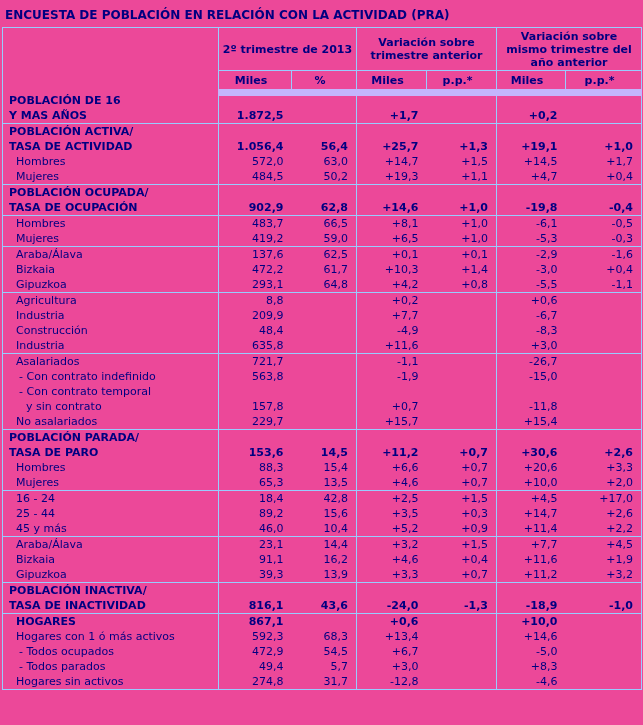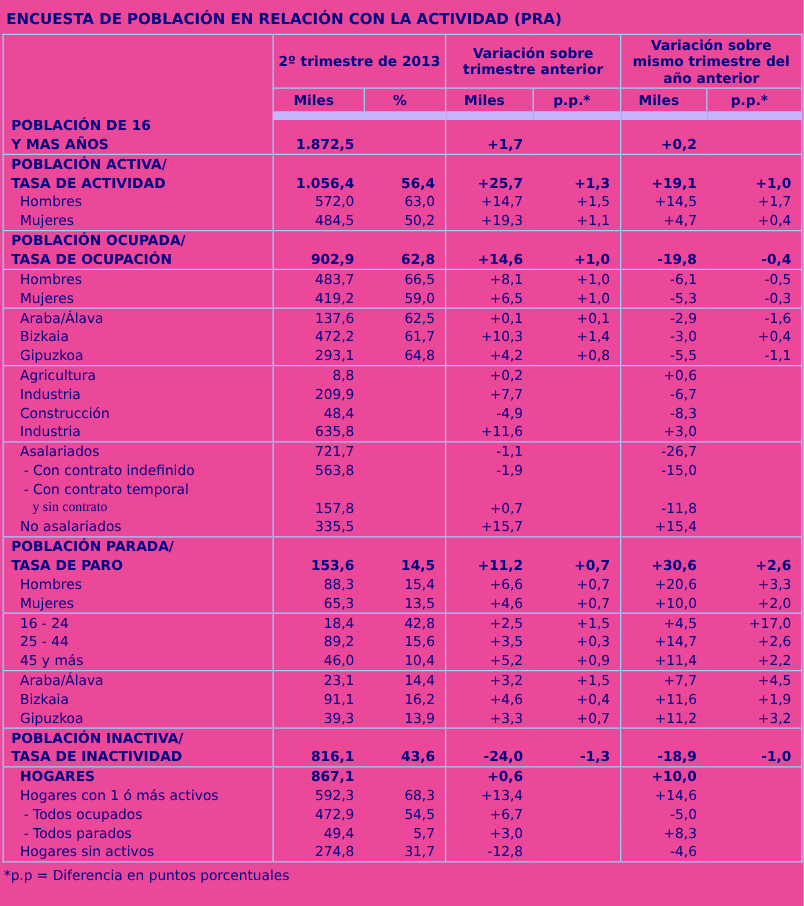--- a/index.html
+++ b/index.html
@@ -14,21 +14,21 @@
   .gh { text-align:center; vertical-align:middle; line-height:13px; height:40px;
         border-bottom:1px solid #99CCFF; font-size:11px; padding:1px 2px; }
   .sh { text-align:center; height:18px; padding-right:8px; vertical-align:middle;
         border-bottom:7px solid #c4b5fd; }
   .b-r { border-right:1px solid #99CCFF; }
   td.num { text-align:right; padding-right:8px; line-height:15px; vertical-align:bottom; }
   td.label-cell { line-height:15px; vertical-align:bottom; }
   .ind0 { padding-left:6px; }
   .ind1 { padding-left:13px; }
   .ind2 { padding-left:16px; }
-  .line2-extra { padding-left:7px;font-family:Liberation Serif, serif; }
+  .line2-extra { padding-left:7px; }
   tr.topline td { border-top:1px solid #99CCFF; }
   tr.boldrow td { font-weight:bold; }
   .footnote { font-size:11px; color:#000080; padding:4px 0 1px 3px; line-height:13px; }
   .fuente { font-size:10.5px; font-weight:bold; color:#000080; padding:2px 0 0 3px; line-height:12px; }
 </style>
 </head>
 <body>
 
 <div class="page">
   <div class="title">ENCUESTA DE POBLACIÓN EN RELACIÓN CON LA ACTIVIDAD (PRA)</div>
@@ -248,21 +248,21 @@
           <td class="num b-r"></td>
           <td class="num">+0,7</td>
           <td class="num b-r"></td>
           <td class="num">-11,8</td>
           <td class="num"></td>
         </tr>
         <tr>
           <td class="label-cell b-r ind1">
             <div>No asalariados</div>
           </td>
-          <td class="num">335,5</td>
+          <td class="num">229,7</td>
           <td class="num b-r"></td>
           <td class="num">+15,7</td>
           <td class="num b-r"></td>
           <td class="num">+15,4</td>
           <td class="num"></td>
         </tr>
         <tr class="topline boldrow">
           <td class="label-cell b-r ind0">
             <div>POBLACIÓN PARADA/</div>
             <div>TASA DE PARO</div>
@@ -425,14 +425,13 @@
           <td class="num">274,8</td>
           <td class="num b-r">31,7</td>
           <td class="num">-12,8</td>
           <td class="num b-r"></td>
           <td class="num">-4,6</td>
           <td class="num"></td>
         </tr>
       </tbody>
   </table>
 
-  <div class="footnote">*p.p = Diferencia en puntos porcentuales</div>
 </div>
 
 </body></html>

